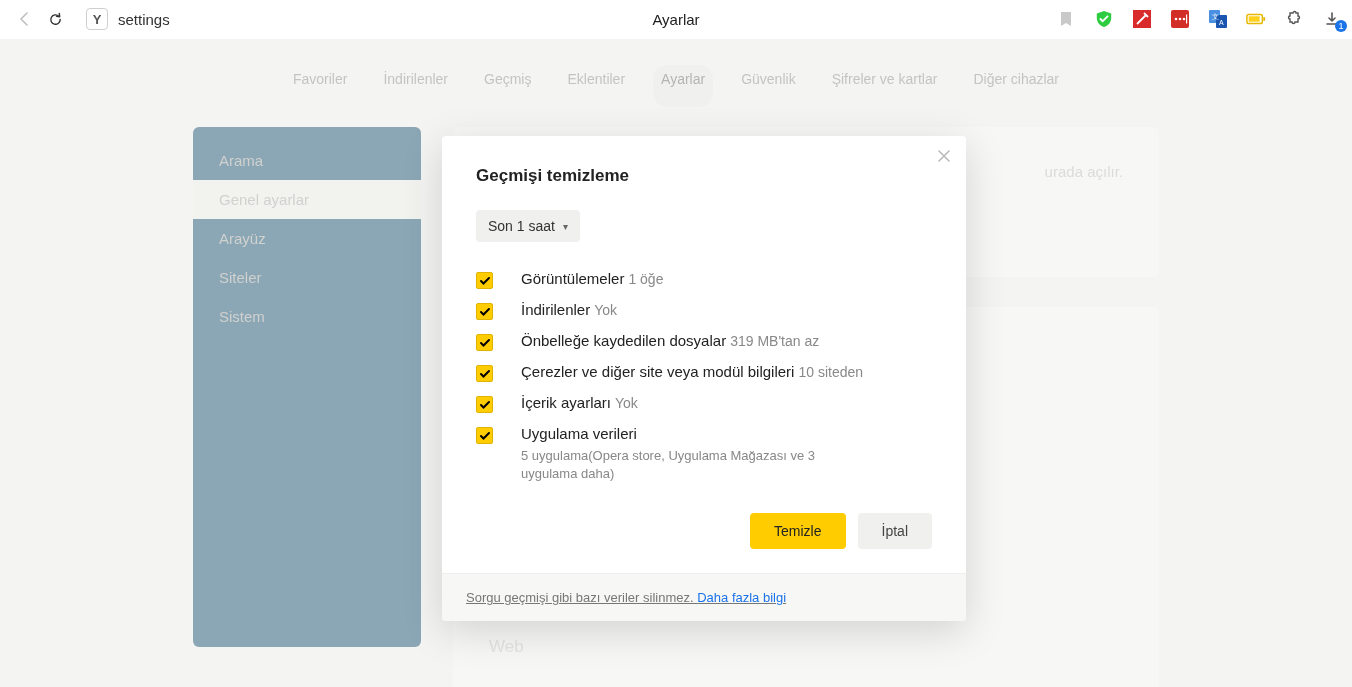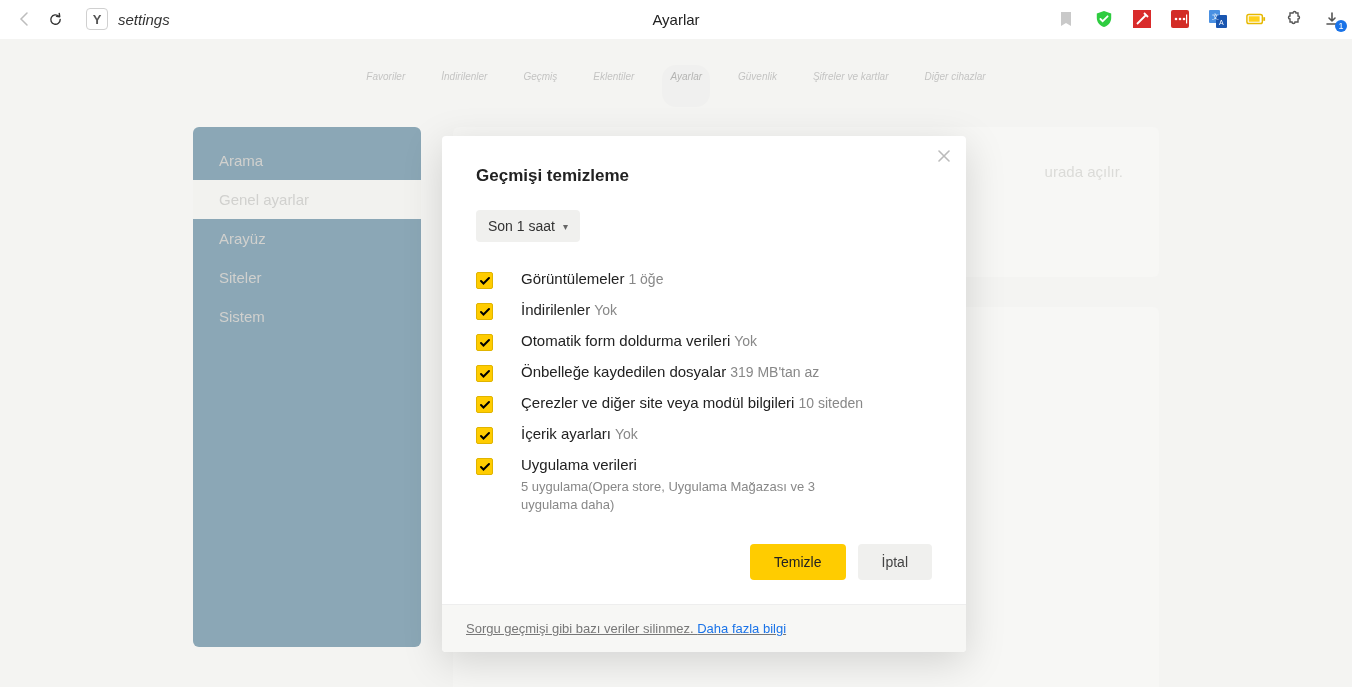--- a/index.html
+++ b/index.html
@@ -21,21 +21,21 @@
 }
 .chrome .nav-btn.disabled { color: #bdbdbd; }
 .chrome .site-icon {
   width: 22px; height: 22px;
   border: 1px solid #d0d0d0; border-radius: 4px;
   display: flex; align-items: center; justify-content: center;
   margin: 0 8px 0 16px;
   font-size: 13px; font-weight: bold; color: #555;
 }
 .chrome .addr {
-  font-size: 15px; color: #333; flex: 0 0 auto; margin-left: 2px; font-style: italic;
+  font-size: 15px; color: #333; flex: 0 0 auto; margin-left: 2px;
 }
 .chrome .title-center {
   position: absolute; left: 50%; transform: translateX(-50%);
   font-size: 15px; color: #222;
 }
 .chrome .right-icons {
   margin-left: auto; display: flex; align-items: center; gap: 18px;
 }
 .ic { width: 20px; height: 20px; display: flex; align-items: center; justify-content: center; }
 
@@ -44,21 +44,21 @@
   position: relative;
   height: 648px;
   background: #f4f4f2;
   overflow: hidden;
 }
 
 
 .tabs {
   display: flex; justify-content: center; gap: 20px;
   padding-top: 26px; height: 68px;
-  font-size: 10px; color: #888; font-style: italic;
+  font-size: 14px; color: #888;
 }
 .tabs .tab { padding: 6px 8px; border-radius: 14px; cursor: pointer; }
 .tabs .tab.active { background: #ececea; color: #666; }
 
 
 .cols {
   display: flex; justify-content: center; gap: 32px;
   margin-top: 20px;
 }
 .sidebar {
@@ -292,28 +292,20 @@
               </svg>
             </div>
           <div><span class="lbl">İndirilenler</span><span class="sub">Yok</span></div>
         </div>
         <div class="opt">
           <div class="cb">
               <svg viewBox="0 0 12 12">
                 <path d="M2 6l2.5 2.5L10 3" stroke="#000" stroke-width="2" fill="none" stroke-linecap="round"></path>
               </svg>
             </div>
-          <div><span class="lbl">Otomatik form doldurma verileri</span><span class="sub">Yok</span></div>
-        </div>
-        <div class="opt">
-          <div class="cb">
-              <svg viewBox="0 0 12 12">
-                <path d="M2 6l2.5 2.5L10 3" stroke="#000" stroke-width="2" fill="none" stroke-linecap="round"></path>
-              </svg>
-            </div>
           <div><span class="lbl">Önbelleğe kaydedilen dosyalar</span><span class="sub">319 MB'tan az</span></div>
         </div>
         <div class="opt">
           <div class="cb">
               <svg viewBox="0 0 12 12">
                 <path d="M2 6l2.5 2.5L10 3" stroke="#000" stroke-width="2" fill="none" stroke-linecap="round"></path>
               </svg>
             </div>
           <div><span class="lbl">Çerezler ve diğer site veya modül bilgileri</span><span class="sub">10 siteden</span></div>
         </div>

